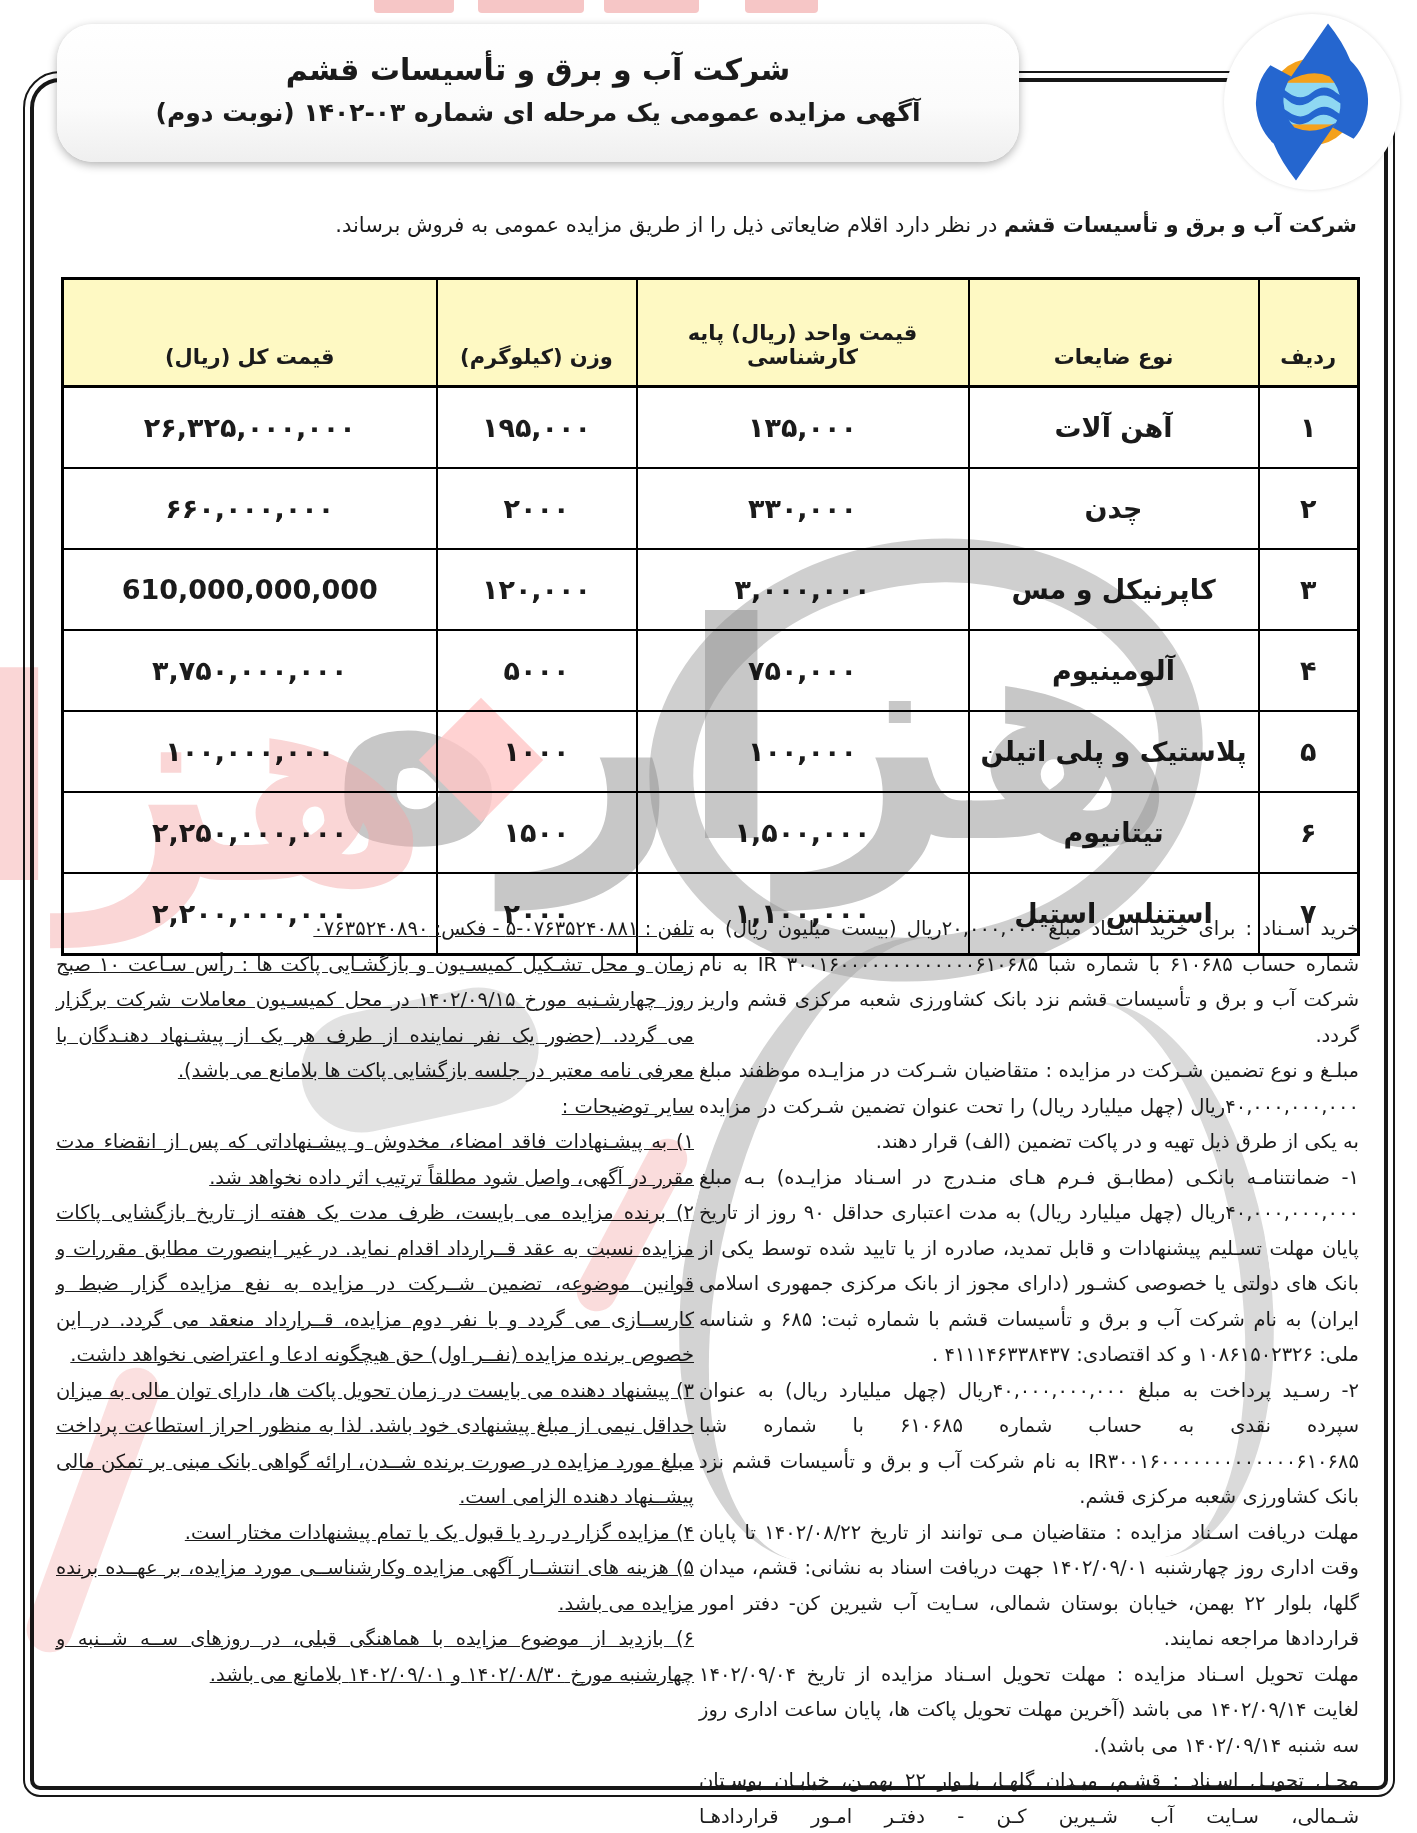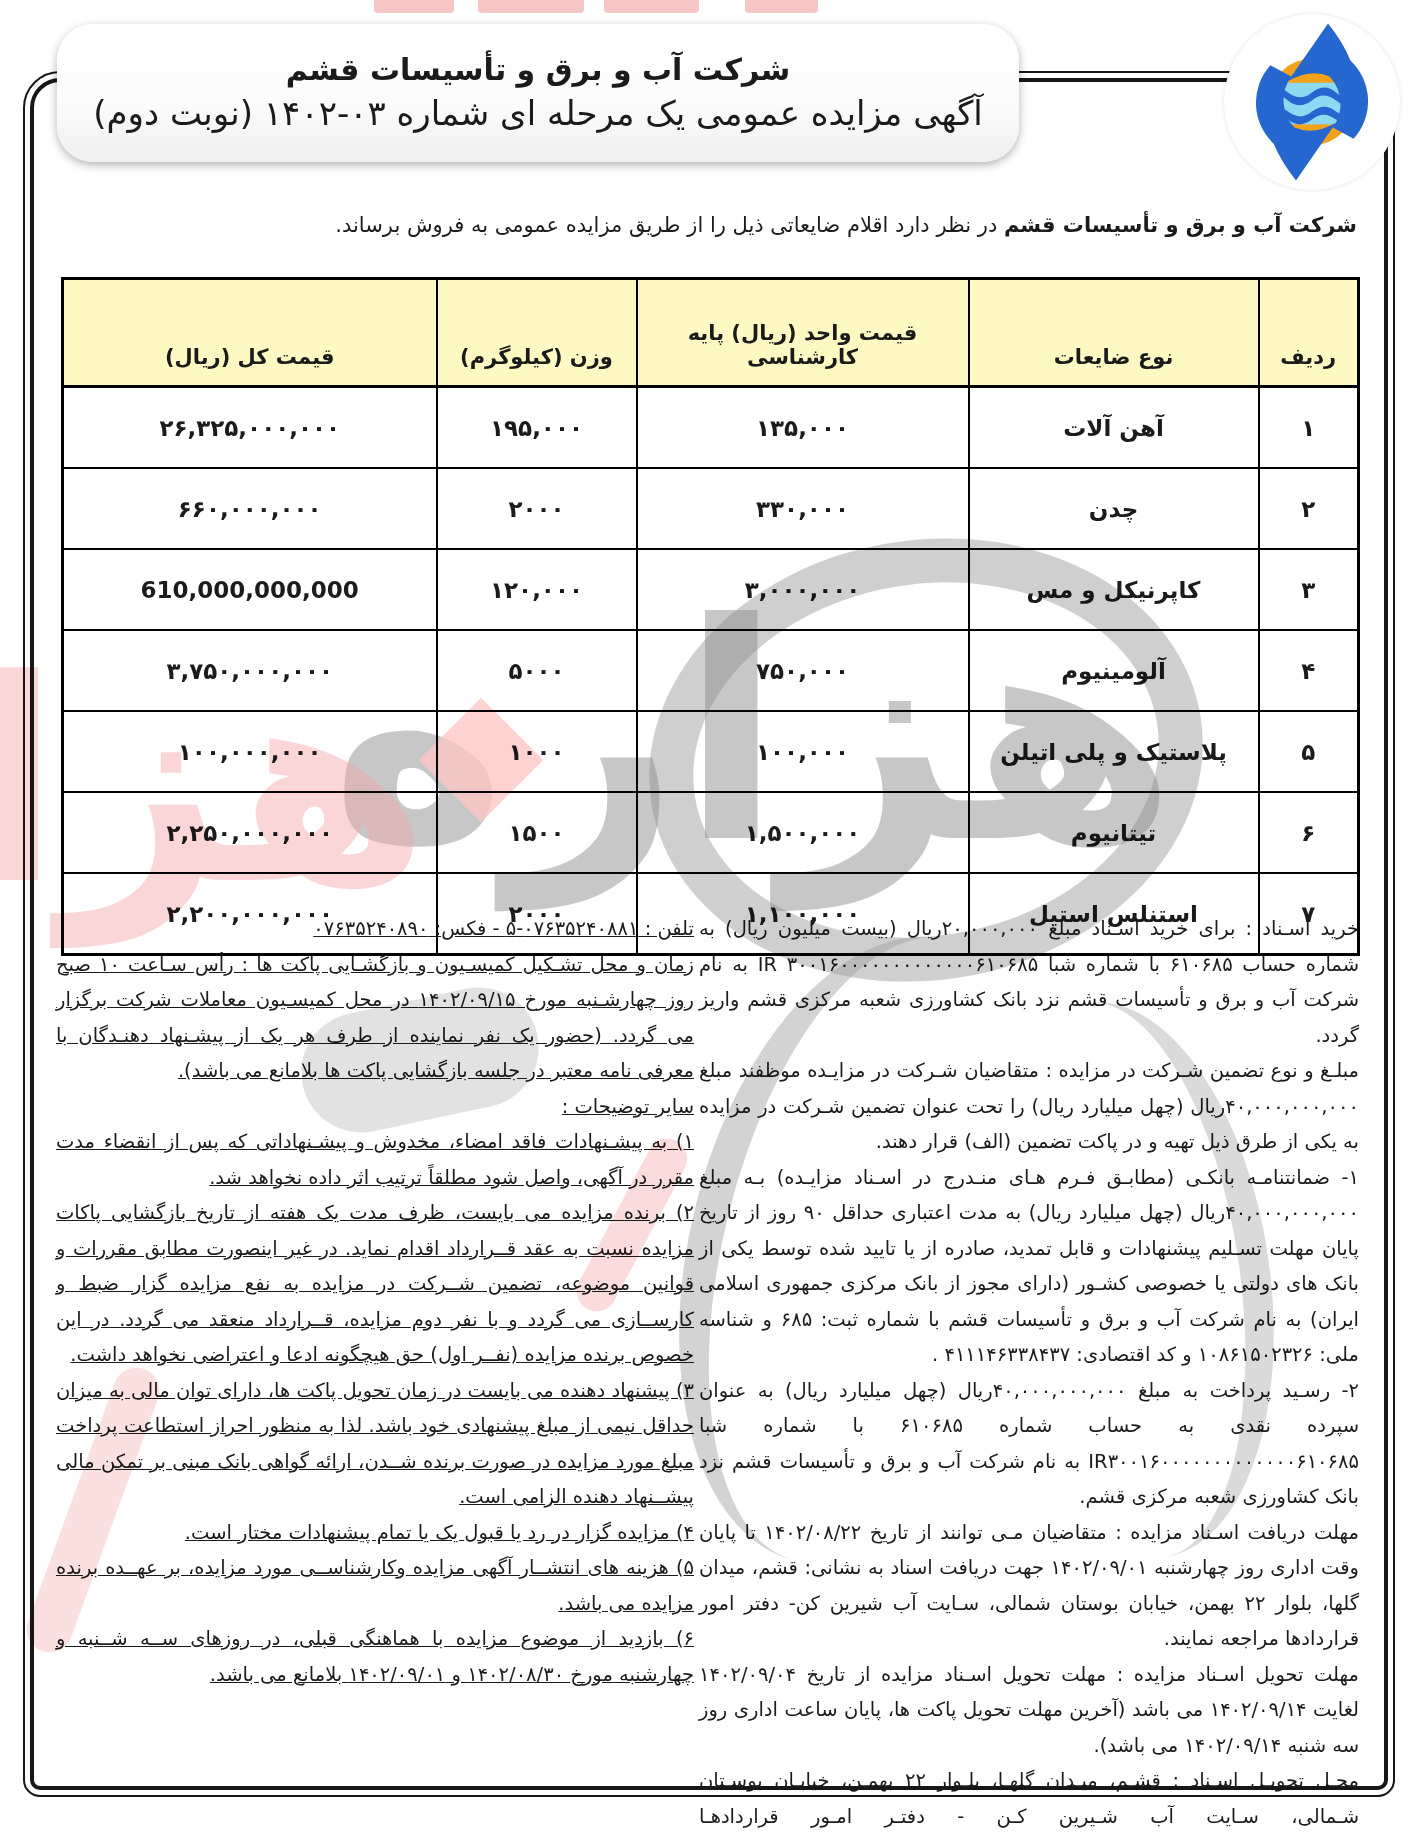--- a/index.html
+++ b/index.html
@@ -18,21 +18,21 @@
     background:transparent;z-index:1;
   }
   
   .header-box{
     position:absolute;left:57px;top:24px;width:962px;height:138px;z-index:3;
     background:linear-gradient(180deg,#ffffff 0%,#fbfbfb 60%,#efefef 100%);
     border-radius:36px;box-shadow:0 3px 10px rgba(0,0,0,.30);
     display:flex;flex-direction:column;justify-content:center;align-items:center;gap:6px;
   }
   .header-company{font-size:30px;font-weight:bold;line-height:34px;}
-  .header-title{font-size:34px;font-weight:normal;line-height:40px;}
+  .header-title{font-size:25px;font-weight:bold;line-height:40px;}
   
   .logo-wrap{
     position:absolute;left:1224px;top:14px;width:176px;height:176px;z-index:3;
     background:#ffffff;border-radius:50%;display:flex;align-items:center;justify-content:center;
     box-shadow:0 0 4px rgba(0,0,0,.12);
   }
   
   .intro{
     position:absolute;top:210px;right:60px;left:70px;z-index:2;
     text-align:right;font-size:21px;line-height:30px;
@@ -44,21 +44,21 @@
     border-collapse:collapse;table-layout:fixed;background:transparent;
   }
   table.scrap th,table.scrap td{
     border:2px solid #000;text-align:center;font-weight:bold;
   }
   table.scrap{border:3px solid #000;}
   table.scrap th{
     background:#fef9c3;height:88px;font-size:21px;vertical-align:bottom;padding-bottom:16px;
     border-bottom:3px solid #000;
   }
-  table.scrap td{height:77px;font-size:23px;vertical-align:middle;background:transparent;}
+  table.scrap td{height:77px;font-size:27px;vertical-align:middle;background:transparent;}
   
   .col{position:absolute;top:911px;z-index:2;font-size:19.5px;line-height:35.5px;text-align:justify;}
   .col p{margin:0;}
   .col-right{right:58px;width:660px;}
   .col-left{left:56px;width:638px;text-decoration:underline;}
   .stretch{text-align-last:justify;}
   
   .wm{position:absolute;inset:0;z-index:4;pointer-events:none;mix-blend-mode:multiply;}
   .wm-ring{
     position:absolute;left:648px;top:540px;width:468px;height:352px;border-radius:50%;

